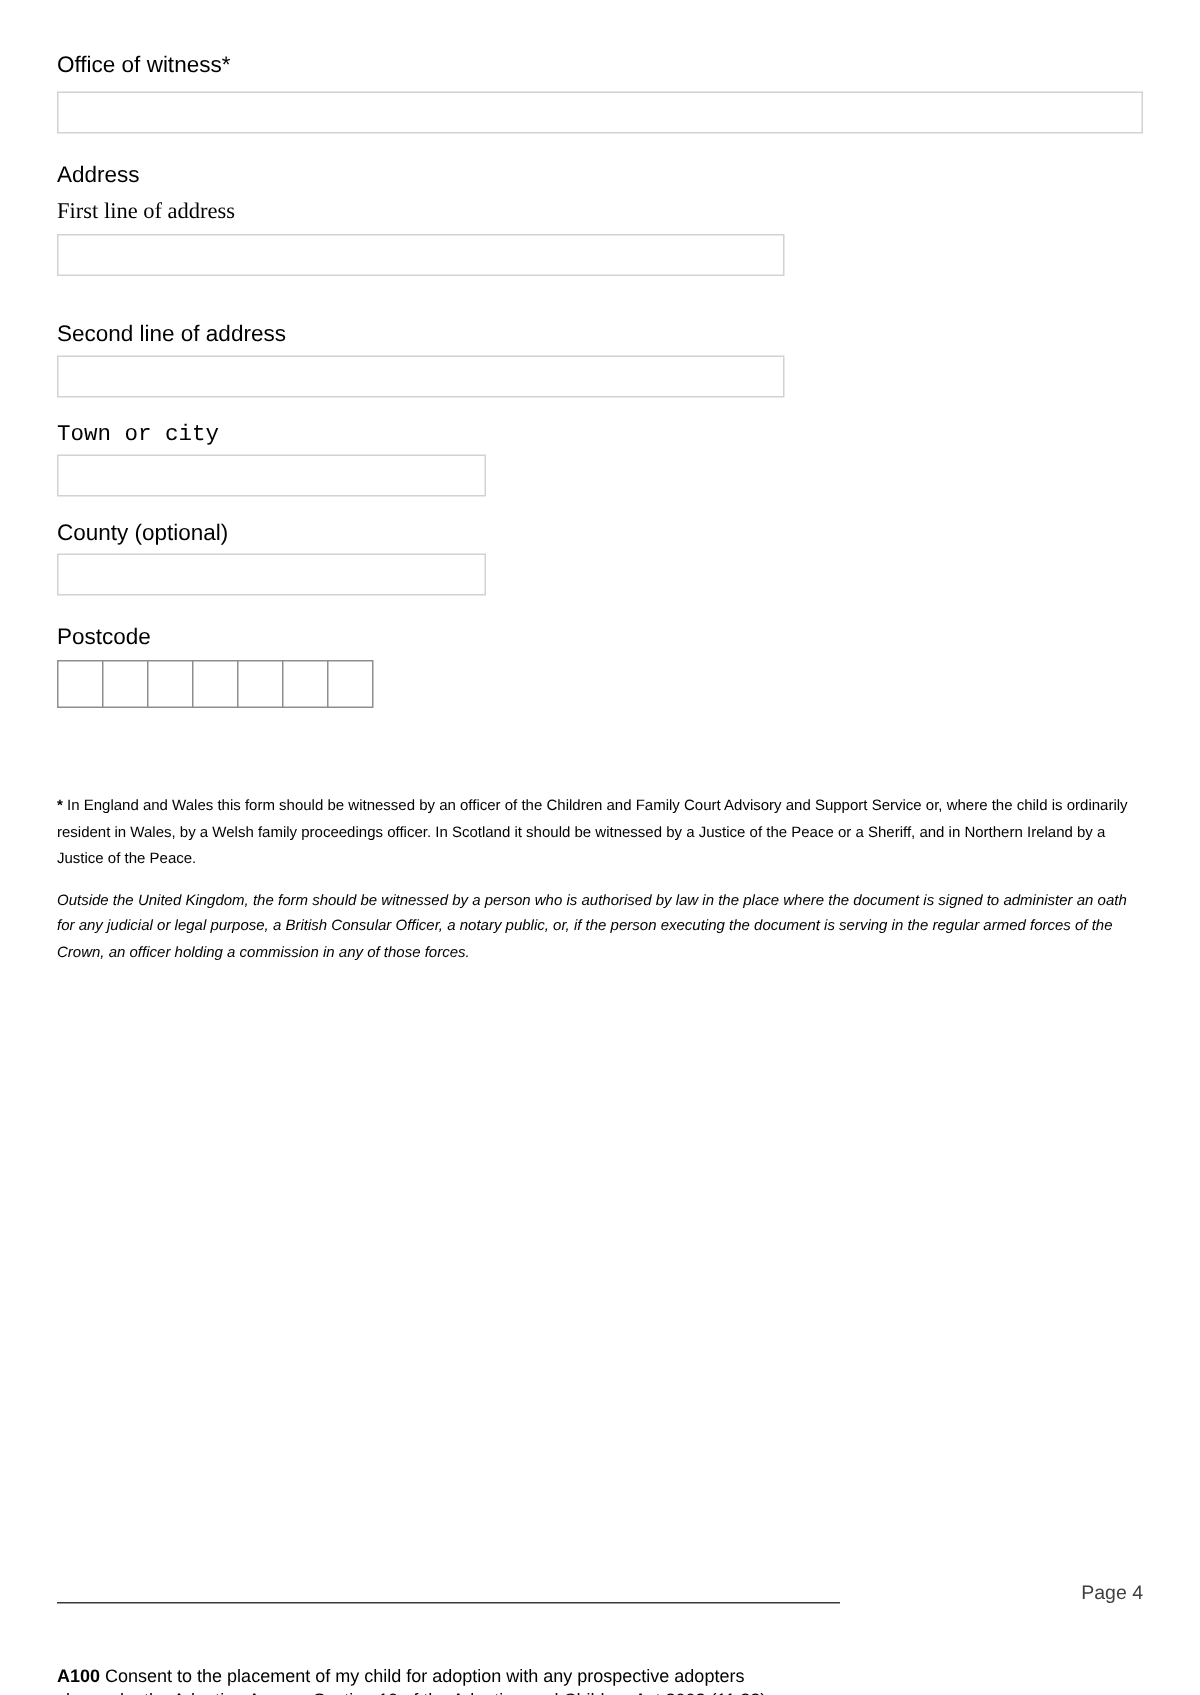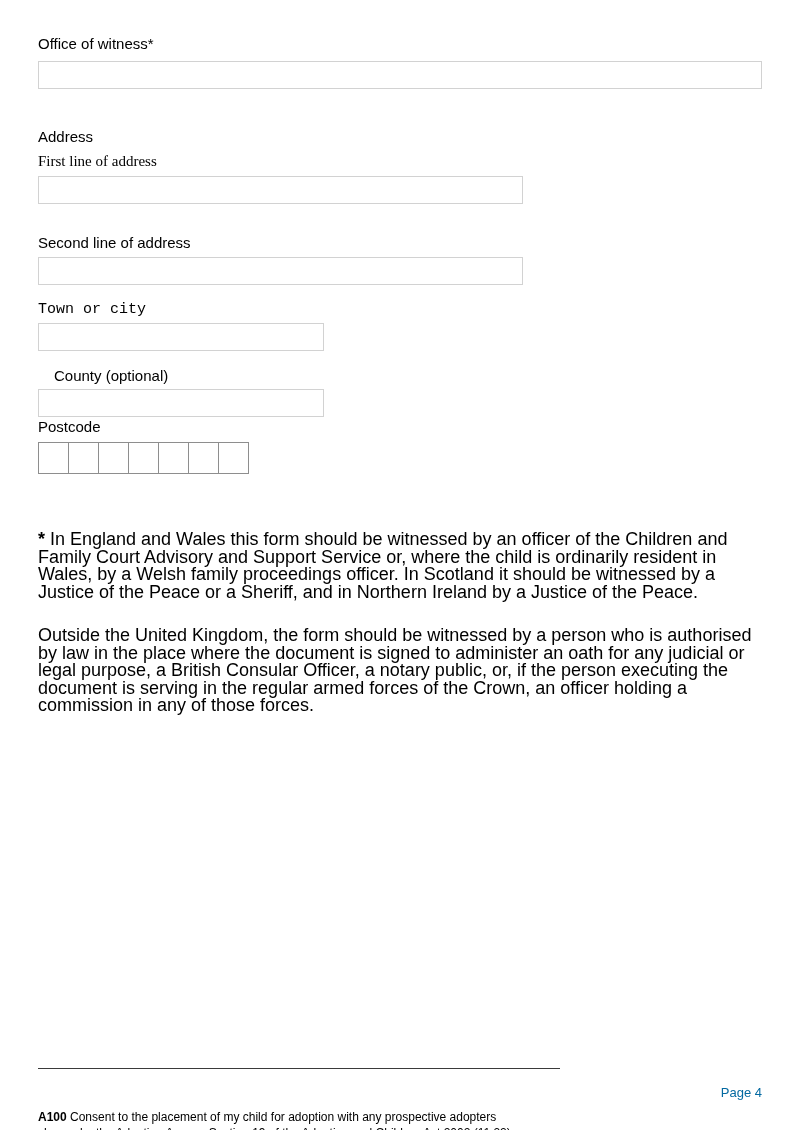--- a/index.html
+++ b/index.html
@@ -31,64 +31,64 @@
     background: #ffffff;
     font-family: "Liberation Sans", "DejaVu Sans", sans-serif;
     font-size: 15px;
     padding: 0 6px;
     outline: none;
   }
   .input-full   { width: 724px; margin-top: 8px; }
   .input-wide   { width: 485px; margin-top: 5px; }
   .input-medium { width: 286px; margin-top: 4px; }
 
-  .section-heading   { margin-top: 38px; }
+  .section-heading   { margin-top: 18px; }
   .lbl-first-line    { margin-top: 6px; font-family: Liberation Serif, serif; }
   .lbl-second-line   { margin-top: 29px; }
   .lbl-town          { margin-top: 15px; font-family: Liberation Mono, monospace; }
-  .lbl-county        { margin-top: 15px; margin-left: 16px; }
-  .lbl-postcode      { }
+  .lbl-county        { margin-top: 15px; }
+  .lbl-postcode      { margin-top: 18px; }
 
   .postcode-row {
     margin-top: 6px;
     display: flex;
   }
   .pc-cell {
     width: 31px;
     height: 32px;
     border: 1px solid #8e8e8e;
     background: #ffffff;
     margin-left: -1px;
   }
   .pc-cell:first-child { margin-left: 0; }
 
   .note {
-    font-size: 18px;
+    font-size: 10px;
     line-height: 17.5px;
     color: #000000;
     width: 724px;
   }
   .note-1 { margin-top: 57px; }
-  .note-2 { margin-top: 26px; }
+  .note-2 { margin-top: 10px; font-style: italic; }
   .note strong { font-weight: bold; }
 
   .footer-line {
     position: absolute;
     left: 38px;
     top: 1068px;
     width: 522px;
     border-top: 1px solid #3a3a3a;
   }
   .page-number {
     position: absolute;
-    top: 1084px;
+    top: 1053px;
     right: 38px;
     font-size: 13px;
     line-height: 17px;
-    color: #0369a1;
+    color: #404040;
   }
   .footer-text {
     position: absolute;
     left: 38px;
     top: 1110px;
     width: 500px;
     font-size: 12px;
     line-height: 15.5px;
     color: #000000;
   }

